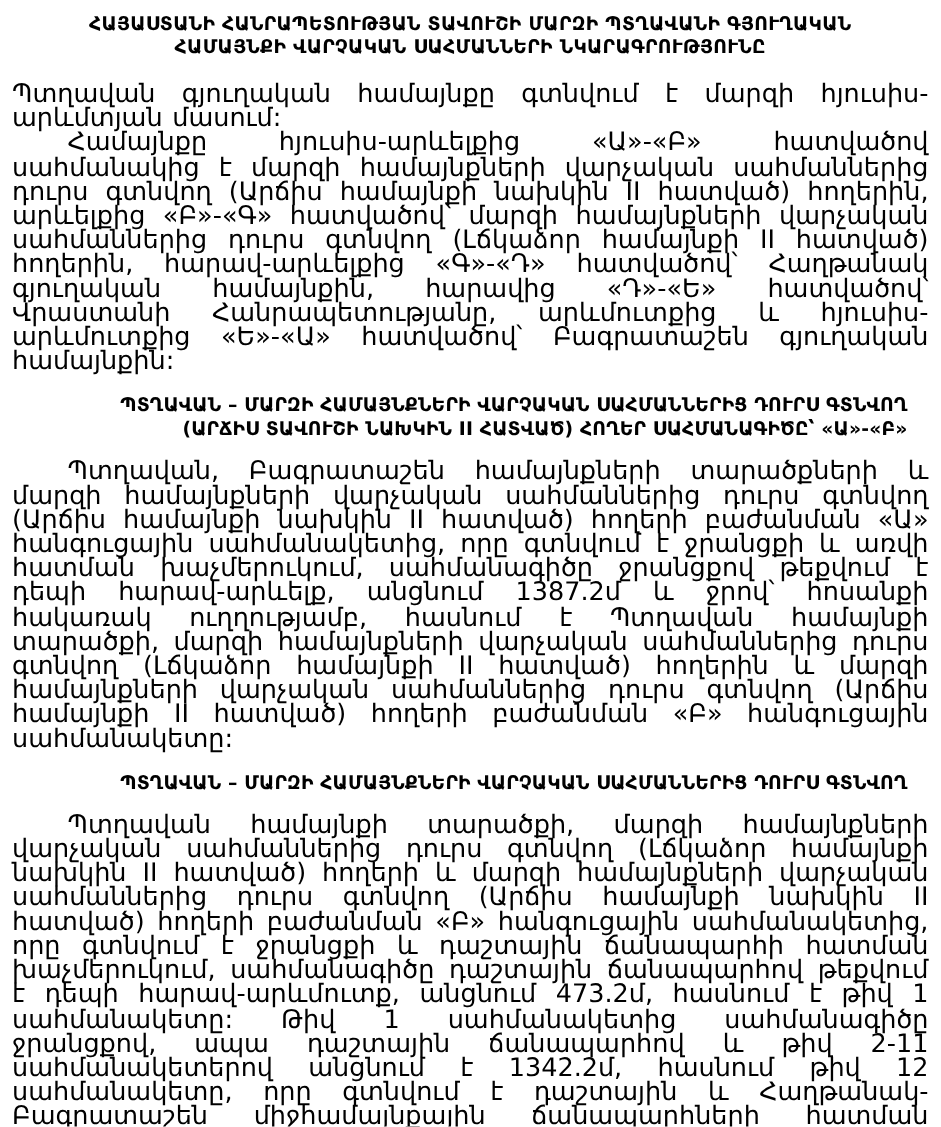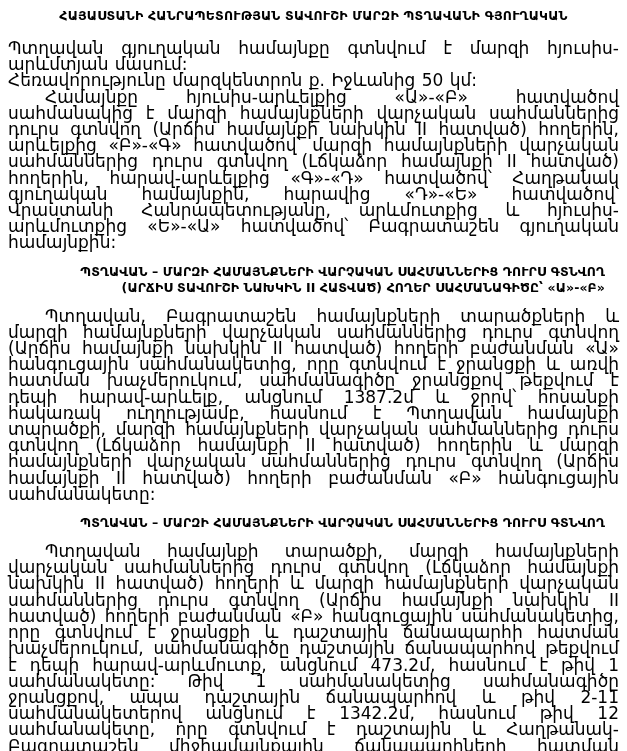--- a/index.html
+++ b/index.html
@@ -49,24 +49,24 @@
   }
   .sec-heading .hline { display: block; }
 </style>
 </head>
 <body>
 
 <div class="page">
 
   <div class="doc-title">
     <span class="tline">ՀԱՅԱՍՏԱՆԻ ՀԱՆՐԱՊԵՏՈՒԹՅԱՆ ՏԱՎՈՒՇԻ ՄԱՐԶԻ ՊՏՂԱՎԱՆԻ ԳՅՈՒՂԱԿԱՆ</span>
+    <span class="tline">ՀԱՄԱՅՆՔԻ ՎԱՐՉԱԿԱՆ ՍԱՀՄԱՆՆԵՐԻ ՆԿԱՐԱԳՐՈՒԹՅՈՒՆԸ</span>
   </div>
 
   <p class="body-par">Պտղավան գյուղական համայնքը գտնվում է մարզի հյուսիս-արևմտյան մասում:</p>
-  <p class="body-par">Հեռավորությունը մարզկենտրոն ք. Իջևանից 50 կմ:</p>
   <p class="body-par indent">Համայնքը հյուսիս-արևելքից «Ա»-«Բ» հատվածով սահմանակից է մարզի համայնքների վարչական սահմաններից դուրս գտնվող (Արճիս համայնքի նախկին II հատված) հողերին, արևելքից «Բ»-«Գ» հատվածով՝ մարզի համայնքների վարչական սահմաններից դուրս գտնվող (Լճկաձոր համայնքի II հատված) հողերին, հարավ-արևելքից «Գ»-«Դ» հատվածով՝ Հաղթանակ գյուղական համայնքին, հարավից «Դ»-«Ե» հատվածով՝ Վրաստանի Հանրապետությանը, արևմուտքից և հյուսիս-արևմուտքից «Ե»-«Ա» հատվածով՝ Բագրատաշեն գյուղական համայնքին:</p>
 
   <div class="sec-heading">
     <span class="hline">ՊՏՂԱՎԱՆ – ՄԱՐԶԻ ՀԱՄԱՅՆՔՆԵՐԻ ՎԱՐՉԱԿԱՆ ՍԱՀՄԱՆՆԵՐԻՑ ԴՈՒՐՍ ԳՏՆՎՈՂ</span>
     <span class="hline">(ԱՐՃԻՍ ՏԱՎՈՒՇԻ ՆԱԽԿԻՆ II ՀԱՏՎԱԾ) ՀՈՂԵՐ ՍԱՀՄԱՆԱԳԻԾԸ՝  «Ա»-«Բ»</span>
   </div>
 
   <p class="body-par indent">Պտղավան, Բագրատաշեն համայնքների տարածքների և մարզի համայնքների վարչական սահմաններից դուրս գտնվող (Արճիս համայնքի նախկին II հատված) հողերի բաժանման «Ա» հանգուցային սահմանակետից, որը գտնվում է ջրանցքի և առվի հատման խաչմերուկում, սահմանագիծը ջրանցքով թեքվում է դեպի հարավ-արևելք, անցնում 1387.2մ և ջրով՝ հոսանքի հակառակ ուղղությամբ, հասնում է Պտղավան համայնքի տարածքի, մարզի համայնքների վարչական սահմաններից դուրս գտնվող (Լճկաձոր համայնքի II հատված) հողերին և մարզի համայնքների վարչական սահմաններից դուրս գտնվող (Արճիս համայնքի  II հատված) հողերի բաժանման «Բ» հանգուցային սահմանակետը:</p>
 
   <div class="sec-heading">

